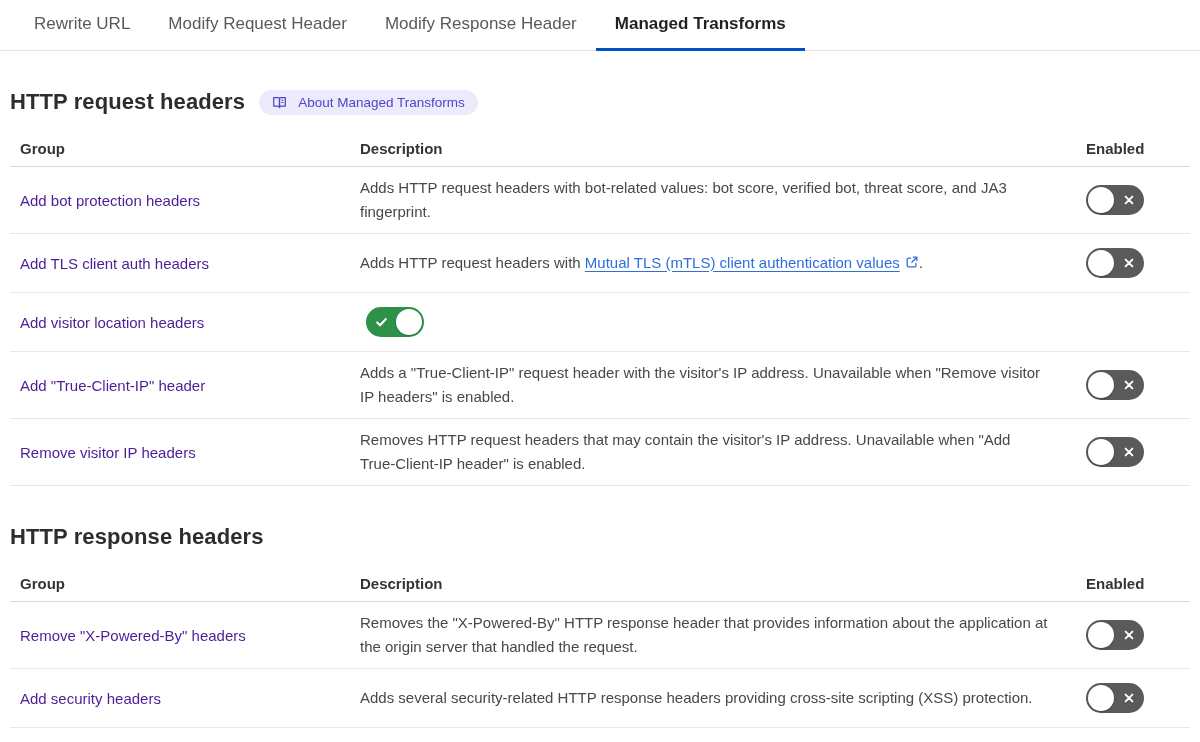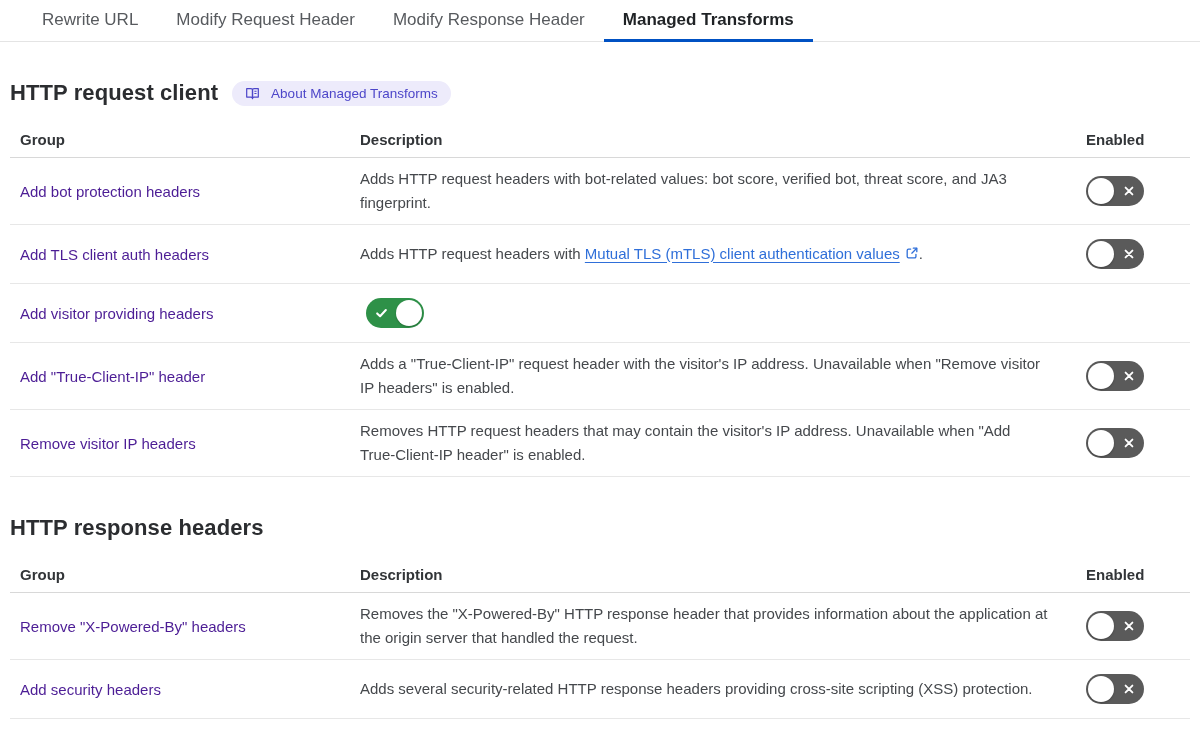--- a/index.html
+++ b/index.html
@@ -1,20 +1,20 @@
 <!DOCTYPE html>
 <html style="--accent_blue: #0051c3; --link_blue: #2f6fd9; --toggle_on_green: #2e9148; --toggle_off_gray: #5a5a5a; --badge_bg: #edebfb; --badge_text: #4d46c9; --border_light: #e4e4e4;"><head>
 <meta charset="utf-8">
 <style>
   * { margin: 0; padding: 0; box-sizing: border-box; }
   html, body { background: #ffffff; width: 1200px; height: 742px; overflow: hidden;
     font-family: "Liberation Sans", sans-serif; color: #45484c; }
 
   
-  .tabbar { display: flex; align-items: stretch; height: 42px; padding-left: 23px;
+  .tabbar { display: flex; align-items: stretch; height: 51px; padding-left: 15px;
     border-bottom: 1px solid var(--border_light, #e4e4e4); }
   .tab { display: flex; align-items: center; padding: 0 19px; font-size: 17px;
     color: #575a5e; cursor: pointer; border-bottom: 3px solid transparent; margin-bottom: -1px; }
   .tab.active { color: #1f2225; font-weight: bold; border-bottom-color: var(--accent_blue, #0051c3); }
 
   
   .section { margin: 0 10px; }
   .section-head { display: flex; align-items: center; gap: 14px; margin-top: 38px; }
   .section-title { font-size: 22px; font-weight: bold; color: #2b2d30; letter-spacing: 0.1px; }
   .badge { display: inline-flex; align-items: center; gap: 11px; background: var(--badge_bg, #edebfb);
@@ -54,21 +54,21 @@
 
 <nav class="tabbar">
   <div class="tab">Rewrite URL</div>
   <div class="tab">Modify Request Header</div>
   <div class="tab">Modify Response Header</div>
   <div class="tab active">Managed Transforms</div>
 </nav>
 
 <section class="section">
   <div class="section-head">
-    <h1 class="section-title">HTTP request client</h1>
+    <h1 class="section-title">HTTP request headers</h1>
     <a class="badge" href="#">
       <span style="display:flex">
         <svg width="15" height="15" viewBox="0 0 16 16" fill="none" stroke="currentColor" stroke-width="1.3" stroke-linejoin="round">
           <path d="M1.8 2.8 H6.4 A1.6 1.6 0 0 1 8 4.4 V13.4 A1.6 1.6 0 0 0 6.4 11.8 H1.8 Z"></path>
           <path d="M14.2 2.8 H9.6 A1.6 1.6 0 0 0 8 4.4 V13.4 A1.6 1.6 0 0 1 9.6 11.8 H14.2 Z"></path>
           <path d="M10 5.6 H12.3 M10 8 H12.3" stroke-width="1.1"></path>
         </svg>
       </span>
       <span>About Managed Transforms</span>
     </a>
@@ -106,21 +106,21 @@
               <span class="knob"></span>
               <span class="glyph cross">
                 <svg width="12" height="12" viewBox="0 0 12 12" fill="none" stroke="#ffffff" stroke-width="1.9" stroke-linecap="round">
                   <path d="M2.6 2.6 L9.4 9.4 M9.4 2.6 L2.6 9.4"></path>
                 </svg>
               </span>
             </button>
           </div>
         </div>
         <div class="trow">
-          <div class="cell group-cell">Add visitor providing headers</div>
+          <div class="cell group-cell">Add visitor location headers</div>
           <div class="cell toggle-cell">
             <button class="toggle on" aria-pressed="true">
               <span class="glyph check">
                 <svg width="13" height="13" viewBox="0 0 12 12" fill="none" stroke="#ffffff" stroke-width="1.9" stroke-linecap="round" stroke-linejoin="round">
                   <path d="M2 6.4 L4.7 9 L10 3.3"></path>
                 </svg>
               </span>
               <span class="knob"></span>
             </button>
           </div>

